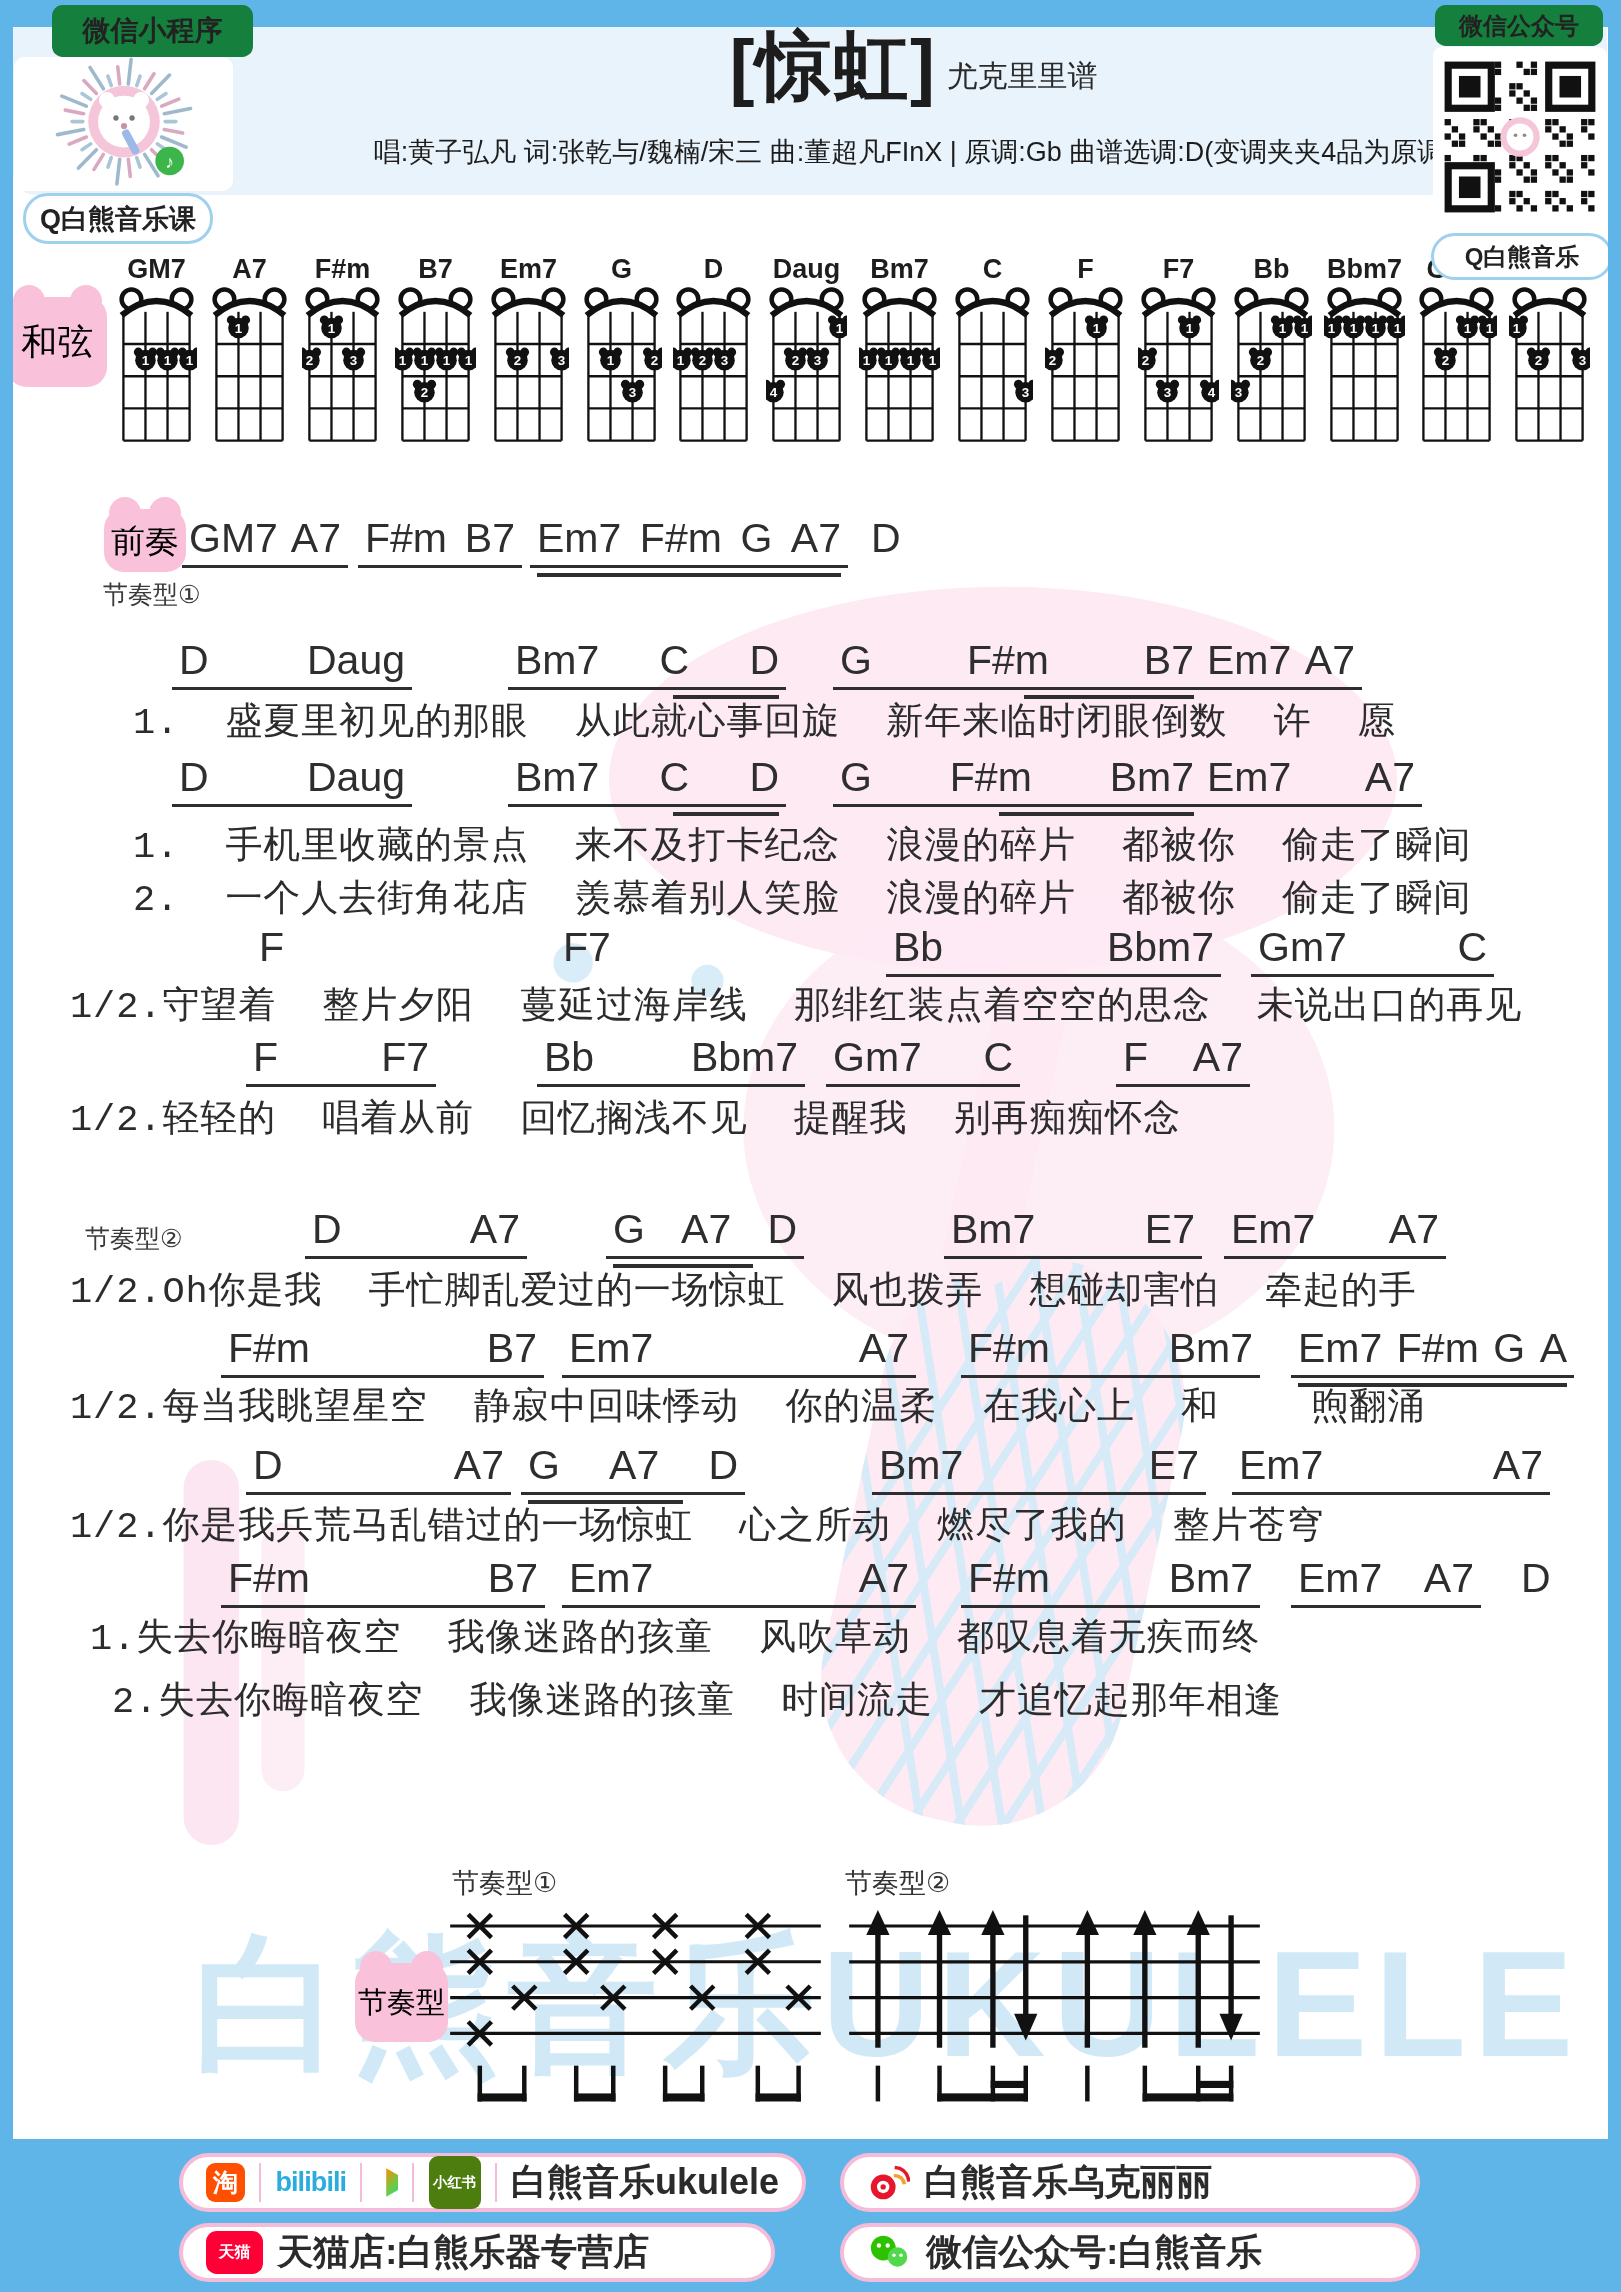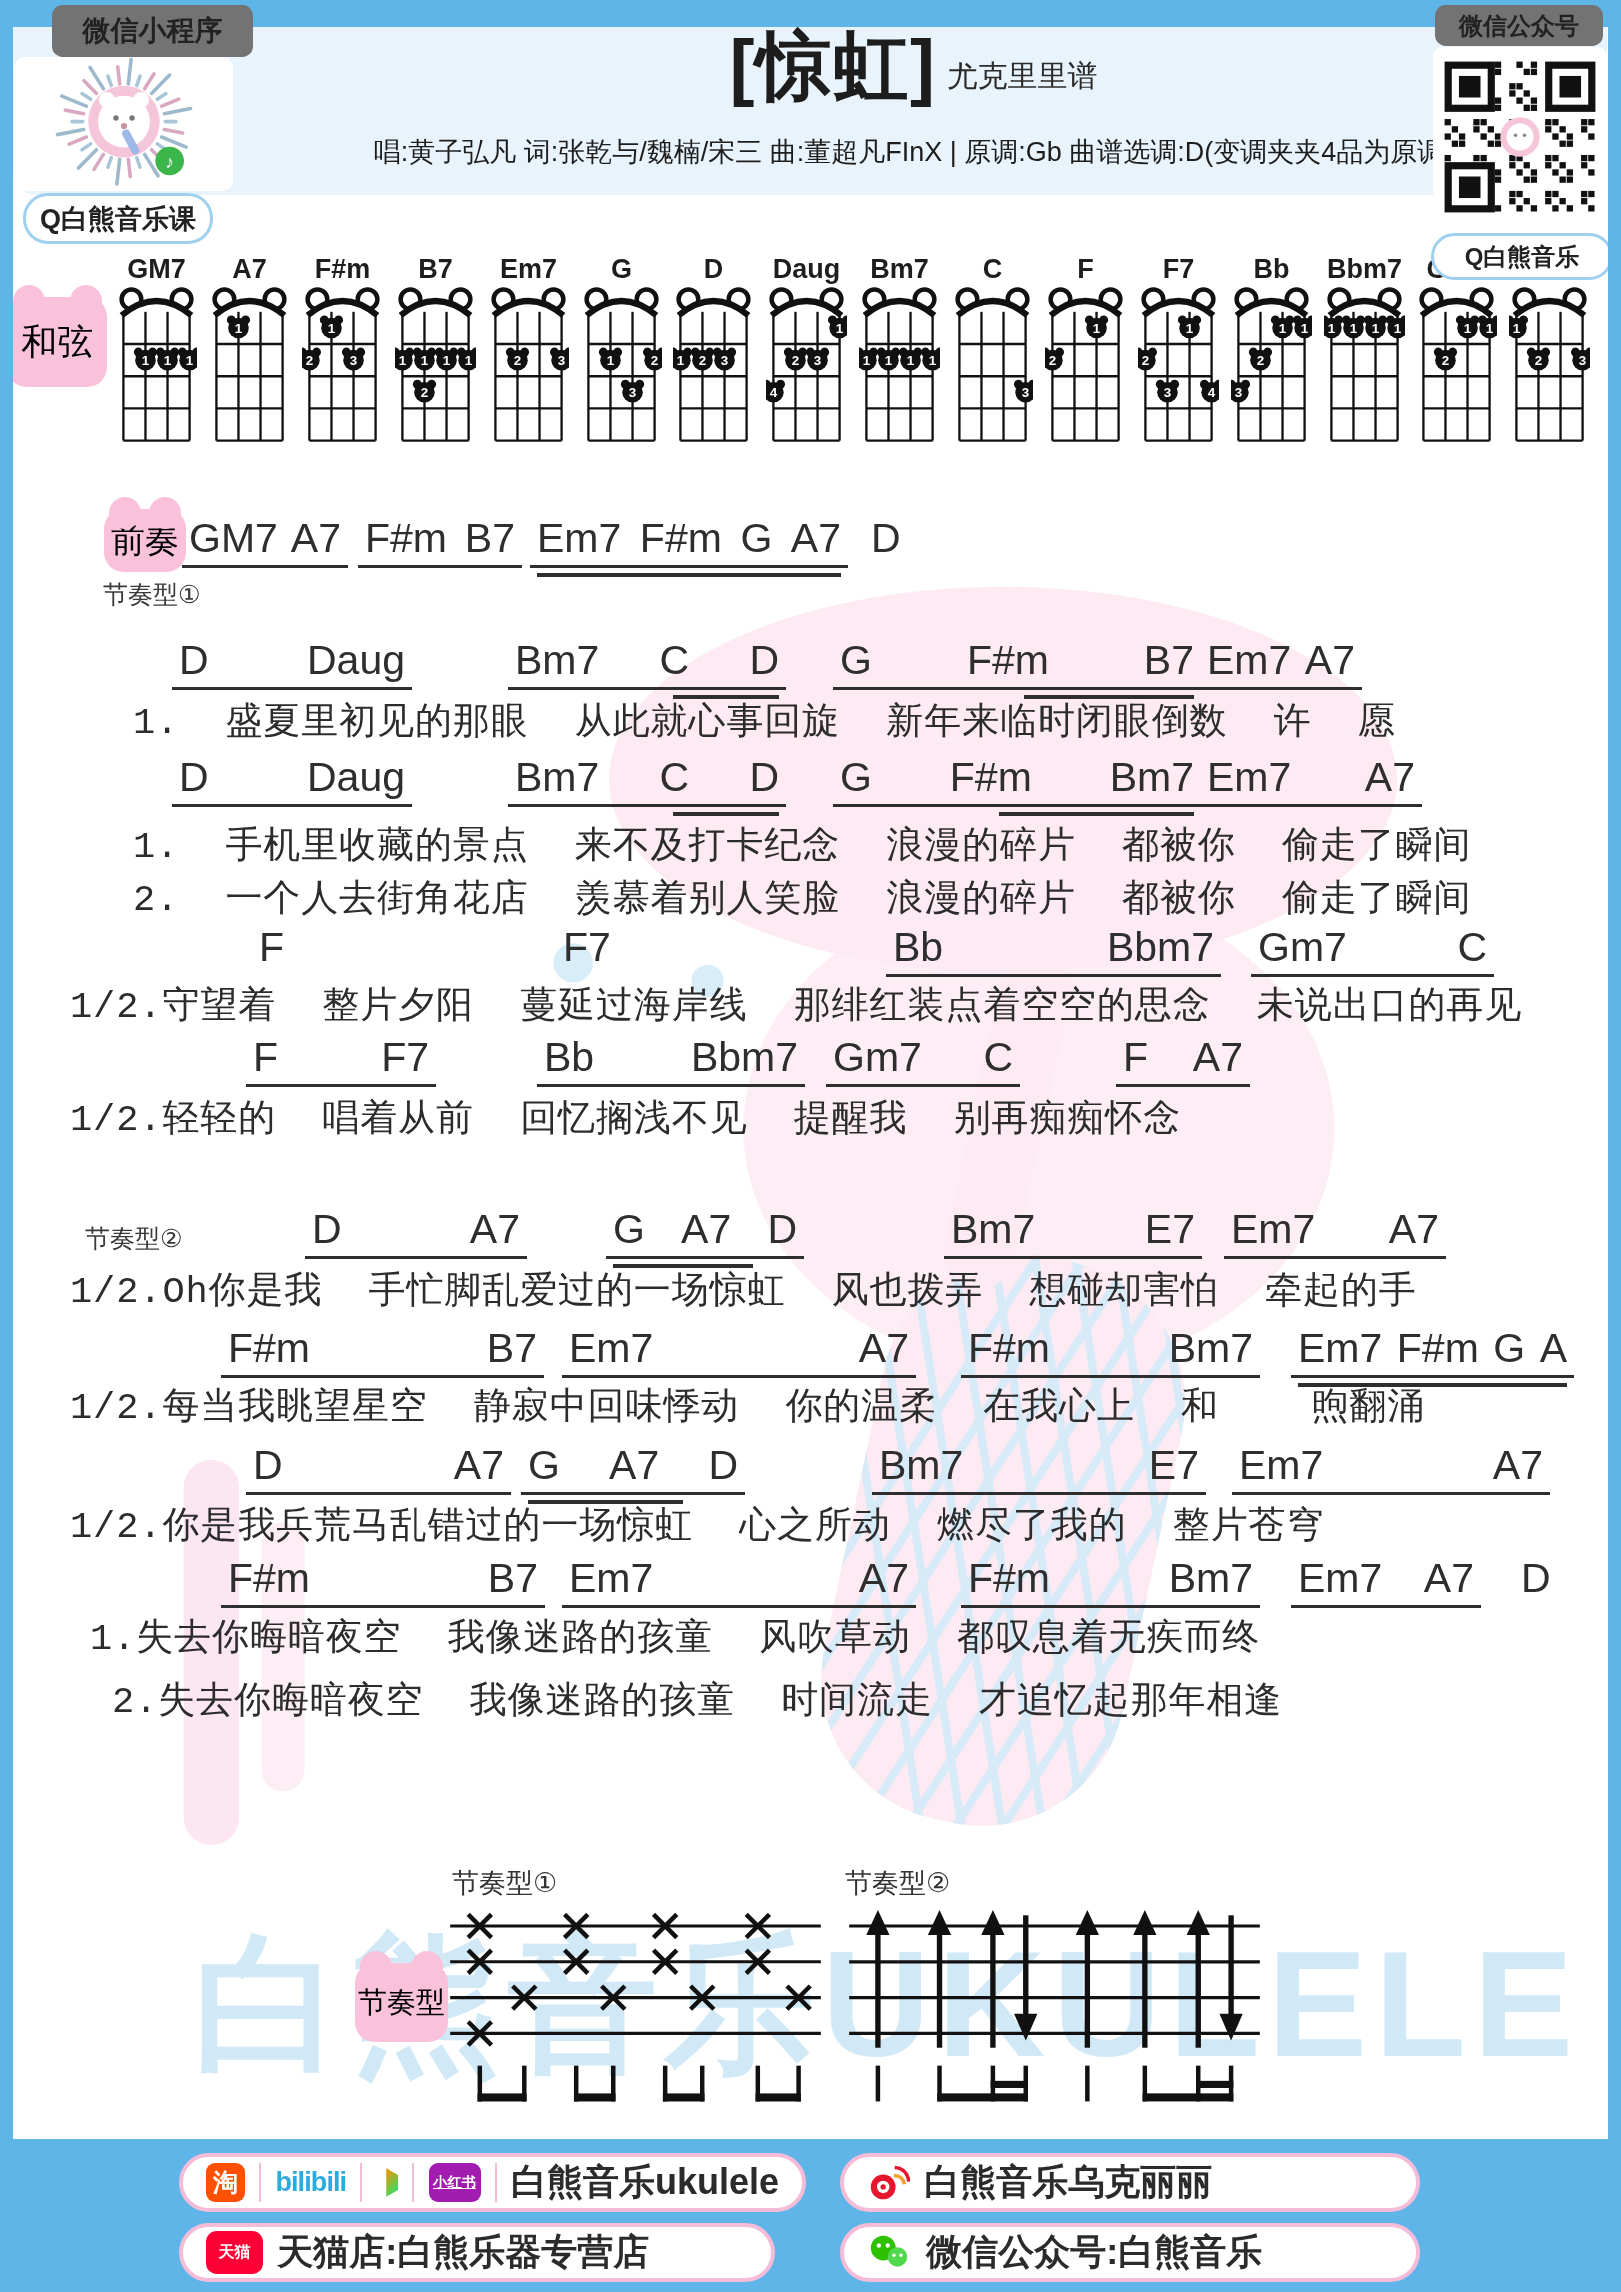--- a/index.html
+++ b/index.html
@@ -4,21 +4,21 @@
 <style>
   html,body{margin:0;padding:0;background:#dfe8ee;}
   .page{position:relative;width:1621px;height:2293px;background:#ffffff;overflow:hidden;
         font-family:"Liberation Sans","DejaVu Sans",sans-serif;}
   
   .topbar{position:absolute;left:0;top:0;width:1621px;height:27px;background:#5fb5e8;z-index:4;}
   .sideL{position:absolute;left:0;top:0;width:13.4px;height:2293px;background:#5fb5e8;z-index:6;}
   .sideR{position:absolute;right:0;top:0;width:13.4px;height:2293px;background:#5fb5e8;z-index:6;}
   .headstrip{position:absolute;left:13.4px;top:25px;width:1594px;height:170px;background:#e9f3fb;
              border-radius:0 0 23px 23px;z-index:1;}
-  .toptab{position:absolute;background:#737373;border-radius:10.7px;display:flex;align-items:center;
+  .toptab{position:absolute;background:#15803d;border-radius:10.7px;display:flex;align-items:center;
           justify-content:center;font-weight:bold;color:#222;z-index:5;}
   .tabL{left:52px;top:5.4px;width:201px;height:52px;font-size:28px;}
   .tabR{left:1435px;top:5.4px;width:168px;height:41px;font-size:24px;}
   .logocard{position:absolute;left:14.3px;top:57px;width:219px;height:134px;background:#fff;
             border-radius:10.7px;z-index:3;display:flex;align-items:center;justify-content:center;}
   .qrcard{position:absolute;left:1433px;top:47px;width:174px;height:183px;background:#fff;
           border-radius:9px;z-index:5;display:flex;align-items:center;justify-content:center;}
   .caption{position:absolute;background:#fff;border:3.6px solid #9fd1ee;border-radius:25px;
            display:flex;align-items:center;justify-content:center;font-weight:bold;color:#222;z-index:5;}
   .capL{left:23px;top:193px;width:184px;height:45px;font-size:27px;}
@@ -999,21 +999,21 @@
           <defs>
             <linearGradient id="tv" x1="0" y1="0" x2="1" y2="1">
               <stop offset="0" stop-color="#ff8a00"></stop>
               <stop offset="0.5" stop-color="#5bd14e"></stop>
               <stop offset="1" stop-color="#0db8f0"></stop>
             </linearGradient>
           </defs>
           <polygon points="10,6 38,22 10,38" fill="url(#tv)"></polygon>
         </svg>
         <i class="vdiv"></i>
-        <span class="fic" style="background:#a21caf;width:52px;height:39px;font-size:14.3px;text-decoration:underline;">小红书</span>
+        <span class="fic" style="background:#4d7c0f;width:52px;height:53px;font-size:14.3px;">小红书</span>
         <i class="vdiv"></i>
         <span class="ptxt">白熊音乐ukulele</span>
       </div>
       <div class="pill" style="left: 840px; top: 2153px; width: 580px; height: 59px;">
         <svg width="43" height="39" viewBox="0 0 48 44">
           <circle cx="18" cy="27" r="14" fill="#e6162d"></circle>
           <circle cx="18" cy="27" r="7" fill="#fff"></circle>
           <circle cx="18" cy="27" r="3" fill="#e6162d"></circle>
           <path d="M30,14 Q40,14 42,24" fill="none" stroke="#f0a32f" stroke-width="4"></path>
           <path d="M31,5 Q45,6 47,21" fill="none" stroke="#e6162d" stroke-width="4"></path>

